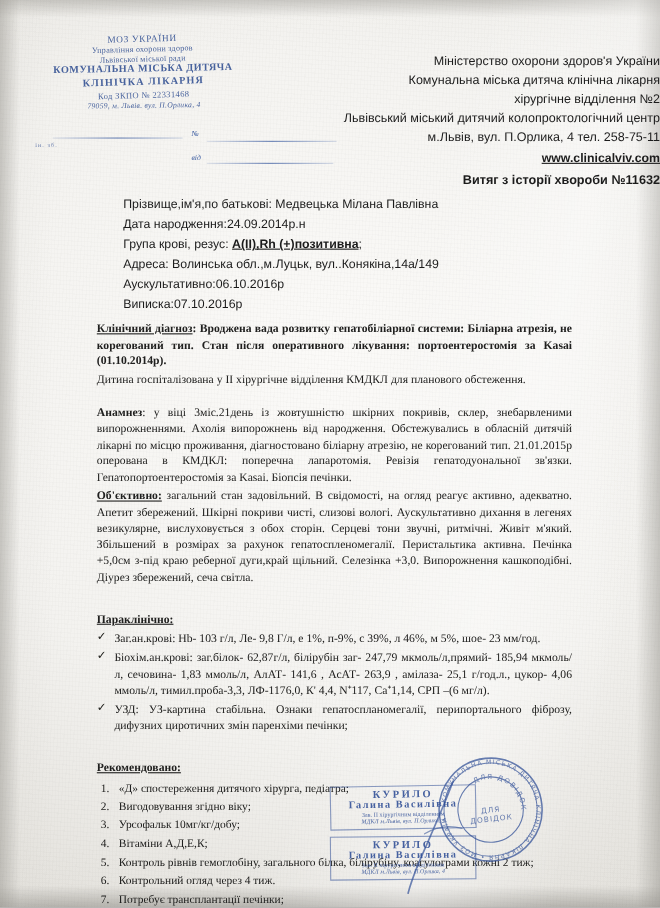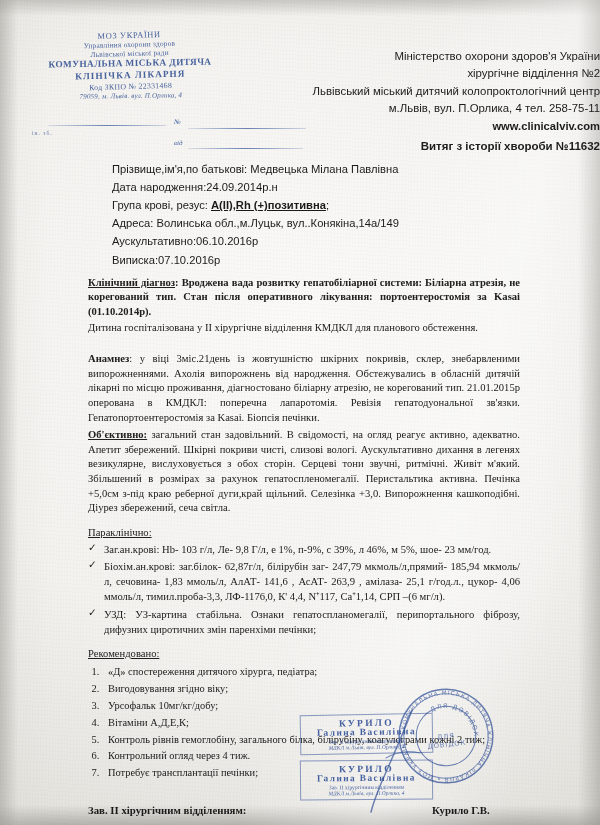--- a/index.html
+++ b/index.html
@@ -66,21 +66,21 @@
   .fl-rule {
     position: absolute; height: 1px;
     background: linear-gradient(90deg, rgba(58,91,160,.15), rgba(58,91,160,.75), rgba(58,91,160,.2));
   }
   .fl-lbl { position: absolute; font-size: 7px; font-style: italic; }
   .fl-tiny { position:absolute; left: 4px; top: 12px; font-size: 5.5px; color:#6b7fae; letter-spacing:1px;}
 
   
   .header { text-align: right; padding-top: 48px; }
   .header div { font-family: "Liberation Sans", sans-serif; font-size: 11.4px; color: #1c1c1c; line-height: 1.52; }
-  .header .site { font-weight: 700; font-size: 11.2px; margin-top: 1px; }
+  .header .site { text-decoration: underline; font-weight: 700; font-size: 11.2px; margin-top: 1px; }
   .header .extract { font-weight: 700; font-size: 11.5px; margin-top: 3px; }
 
   
   .fields { margin: 4px 0 0 112px; }
   .fields .row {
     font-family: "Liberation Sans", sans-serif;
     font-size: 11.2px; color: #1b1b1b; line-height: 1.62;
   }
   .blood { font-weight: 700; text-decoration: underline; }
 
@@ -89,21 +89,21 @@
     margin: 7px 0 0 88px;
     width: 432px;
     font-size: 10.6px;
     color: #20201f;
     text-align: justify;
     line-height: 1.38;
   }
   .prose p { margin: 0 0 1px 0; }
   .lead { font-weight: 700; text-decoration: underline; }
   .lead-nb { font-weight: 700; }
-  .sec-head { font-weight: 400; text-decoration: underline; display:inline-block; margin-top: 5px;}
+  .sec-head { font-weight: 700; text-decoration: underline; display:inline-block; margin-top: 19px;}
 
   .para-list { margin: 2px 0 0 0; padding: 0; list-style: none; }
   .para-list li {
     position: relative;
     padding-left: 16px;
     margin-bottom: 2px;
     text-align: justify;
     line-height: 1.42;
   }
   .para-list li .tick {
@@ -182,20 +182,21 @@
         <div class="fl-tiny">ін. зб.</div>
       </div>
       <div class="fl-row" style="margin-top:7px;">
         <div class="fl-lbl" style="left:146px; top:0px;">від</div>
         <div class="fl-rule" style="left:160px; top:9px; width:115px;"></div>
       </div>
     </div>
 
     <div class="header">
       <div>Міністерство охорони здоров'я України</div>
+      <div>Комунальна міська дитяча клінічна лікарня</div>
       <div>хірургічне відділення №2</div>
       <div>Львівський міський дитячий колопроктологічний центр</div>
       <div>м.Львів, вул. П.Орлика, 4  тел.  258-75-11</div>
       <div class="site">www.clinicalviv.com</div>
       <div class="extract">Витяг з історії хвороби №11632</div>
     </div>
 
     <div class="fields">
       <div class="row">
         <span>Прізвище,ім'я,по батькові:</span>

